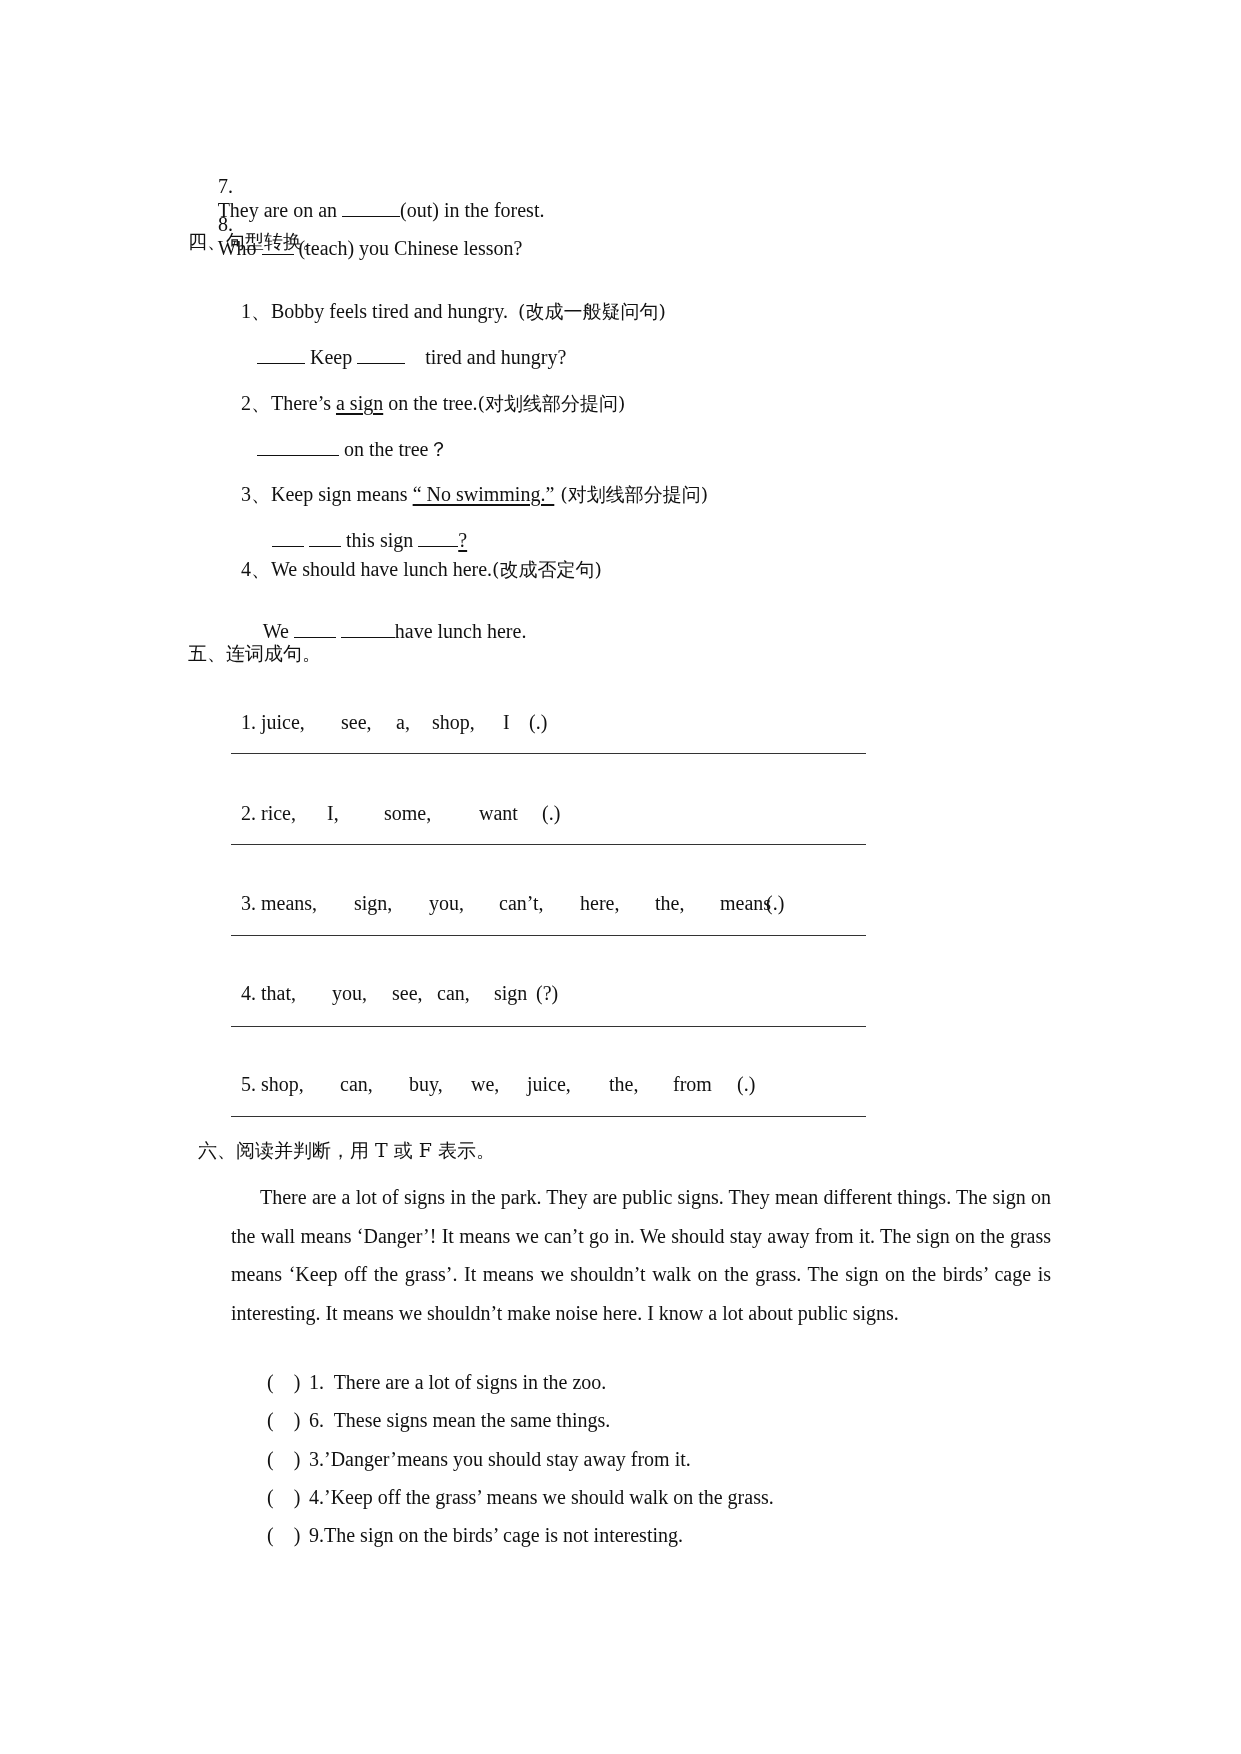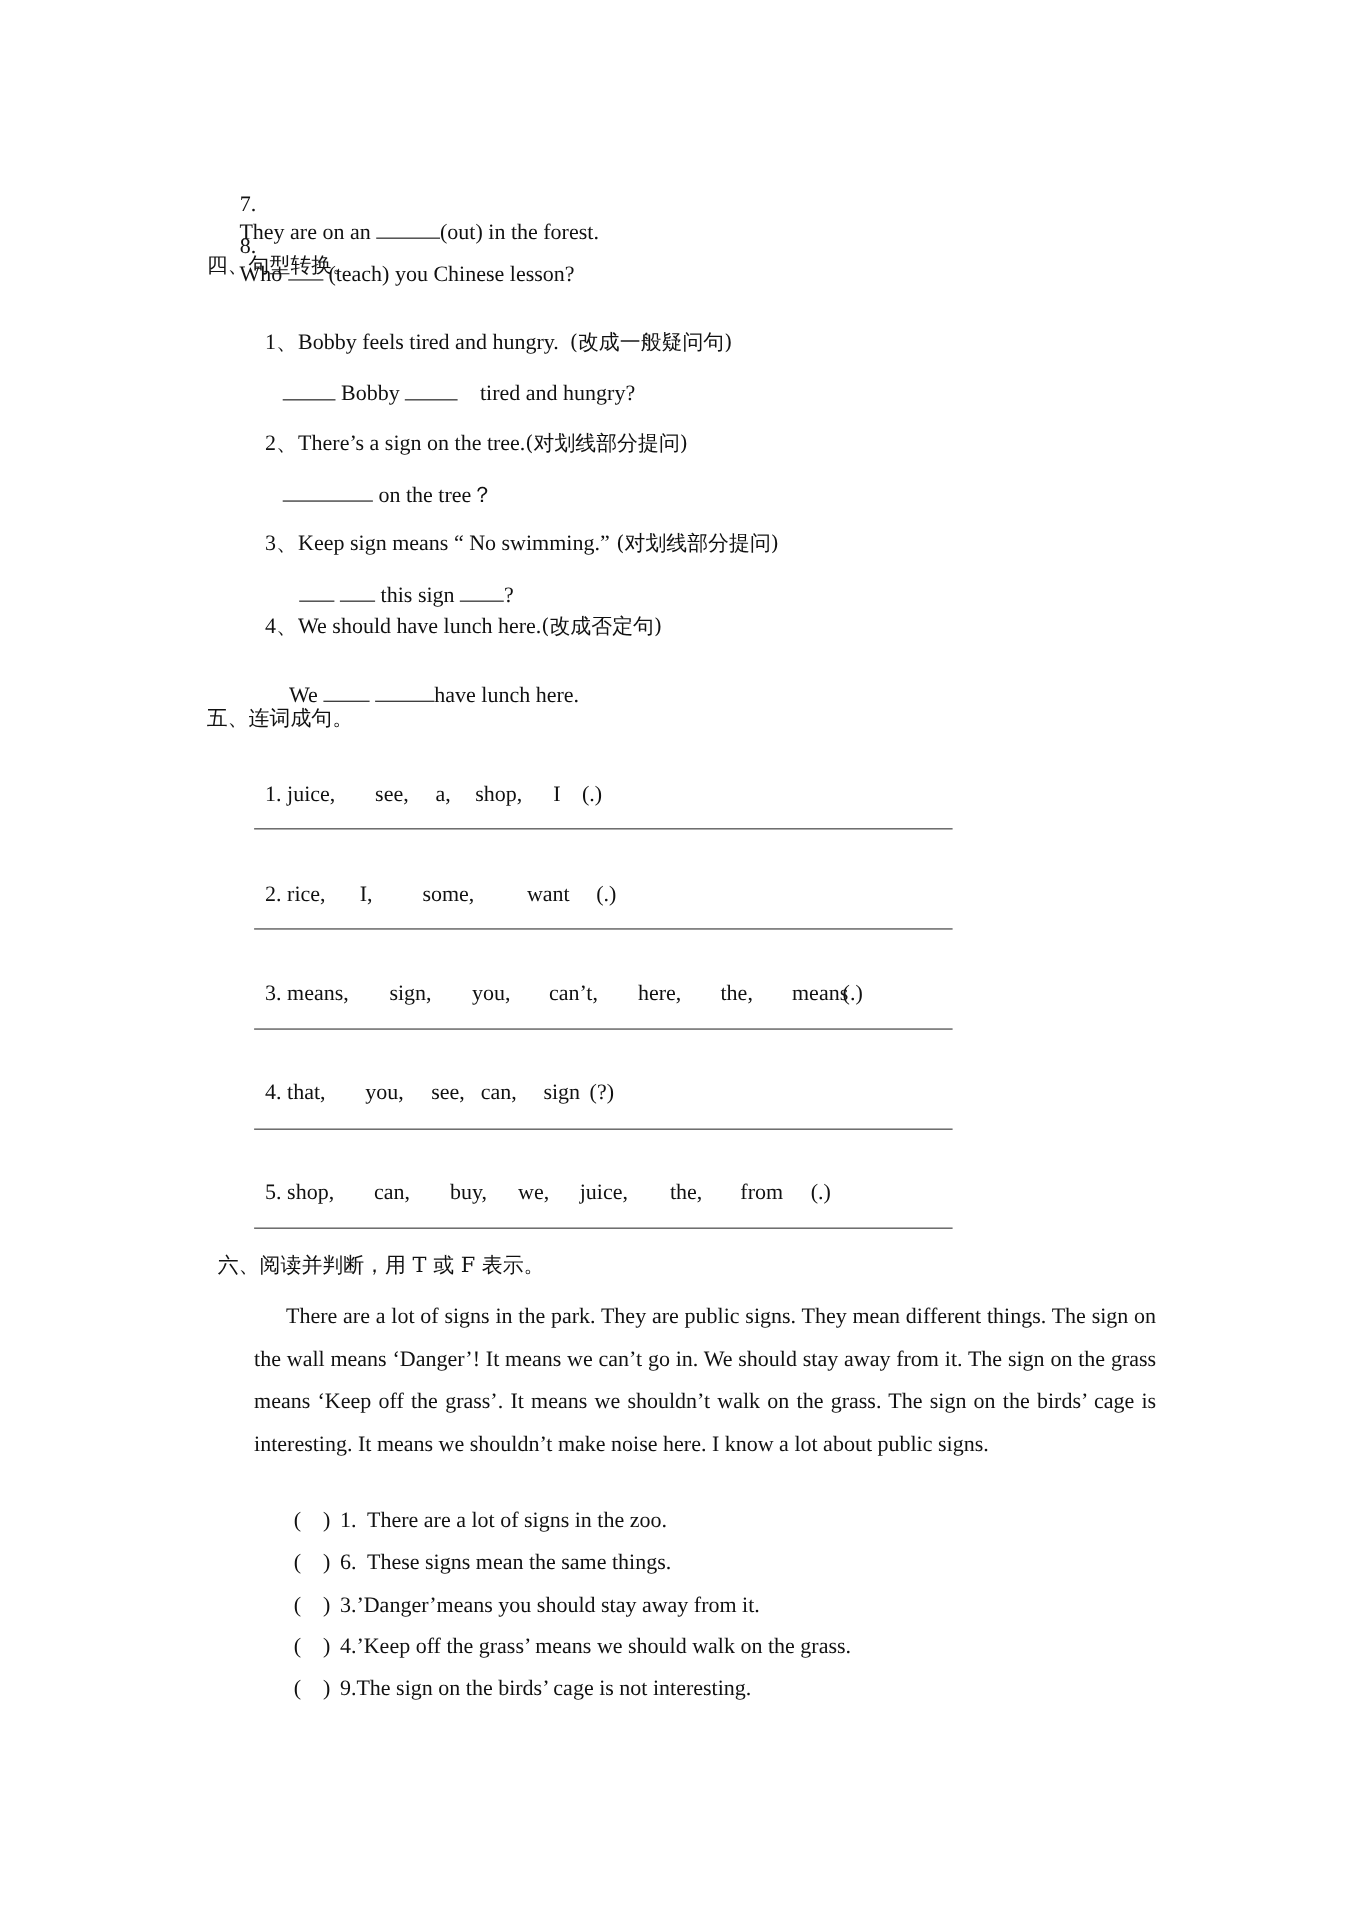--- a/index.html
+++ b/index.html
@@ -7,21 +7,21 @@
       width: 1241px; height: 1754px; position: relative; overflow: hidden;
       font-family: "Liberation Serif", "DejaVu Serif", serif;
       color: #111111;
     }
     .line {
       position: absolute; white-space: pre; font-size: 20px; line-height: 24px;
     }
     .blank {
       display: inline-block; border-bottom: 1.6px solid #111; height: 18px; vertical-align: baseline;
     }
-    .u { text-underline-offset: 3px; }
+    .u { text-decoration: underline; text-underline-offset: 3px; }
     .cn { font-family: "DejaVu Serif", "Liberation Serif", serif; font-size: 19px; }
     .answer-line {
       position: absolute; left: 231px; width: 635px; height: 0;
       border-top: 1.5px solid #333;
     }
     .passage {
       position: absolute; left: 231px; width: 820px; top: 1178px;
       font-size: 20px; line-height: 38.5px; text-align: justify; text-indent: 29px;
     }
     .tf { position: absolute; left: 231px; font-size: 20px; line-height: 24px; white-space: pre; margin-left: 36px; }
@@ -39,21 +39,21 @@
   <span>8.</span>
   <span>Who </span><span class="blank" style="width:32px"></span><span> (teach) you Chinese lesson?</span>
 </div>
 
 <div class="line cn" style="left:188px; top:229px;">四、句型转换。</div>
 
 <div class="line" style="left:231px; top:275px;">
   <span>1、</span><span>Bobby feels tired and hungry.</span>  <span class="cn">(改成一般疑问句)</span>
 </div>
 <div class="line" style="left:247px; top:321px;">
-  <span class="blank" style="width:48px"></span><span> Bobby </span><span class="blank" style="width:48px"></span><span>    tired and hungry?</span>
+  <span class="blank" style="width:48px"></span><span> Keep </span><span class="blank" style="width:48px"></span><span>    tired and hungry?</span>
 </div>
 
 <div class="line" style="left:231px; top:367px;">
   <span>2、</span><span>There’s </span><span class="u">a sign</span><span> on the tree.</span><span class="cn">(对划线部分提问)</span>
 </div>
 <div class="line" style="left:247px; top:413px;">
   <span class="blank" style="width:82px"></span><span> on the tree？</span>
 </div>
 
 <div class="line" style="left:231px; top:458px;">

